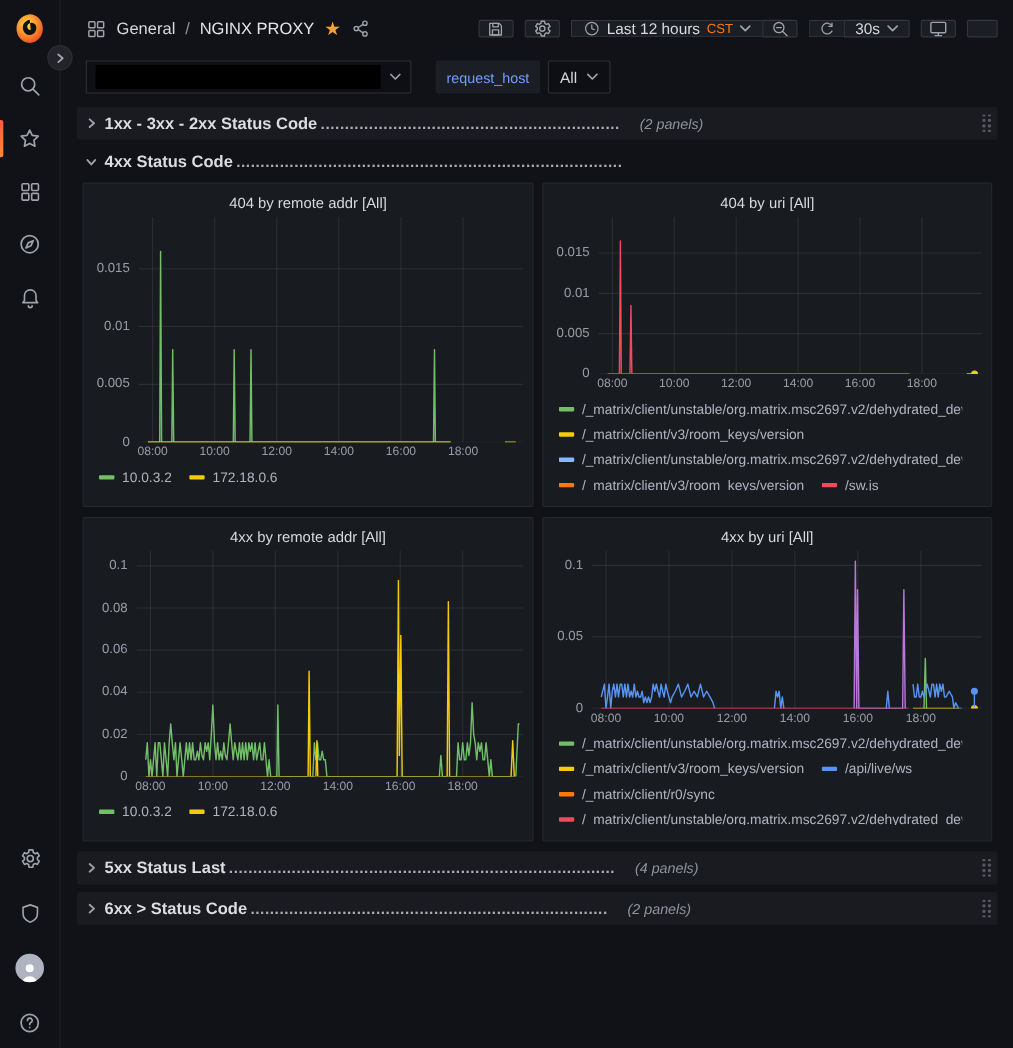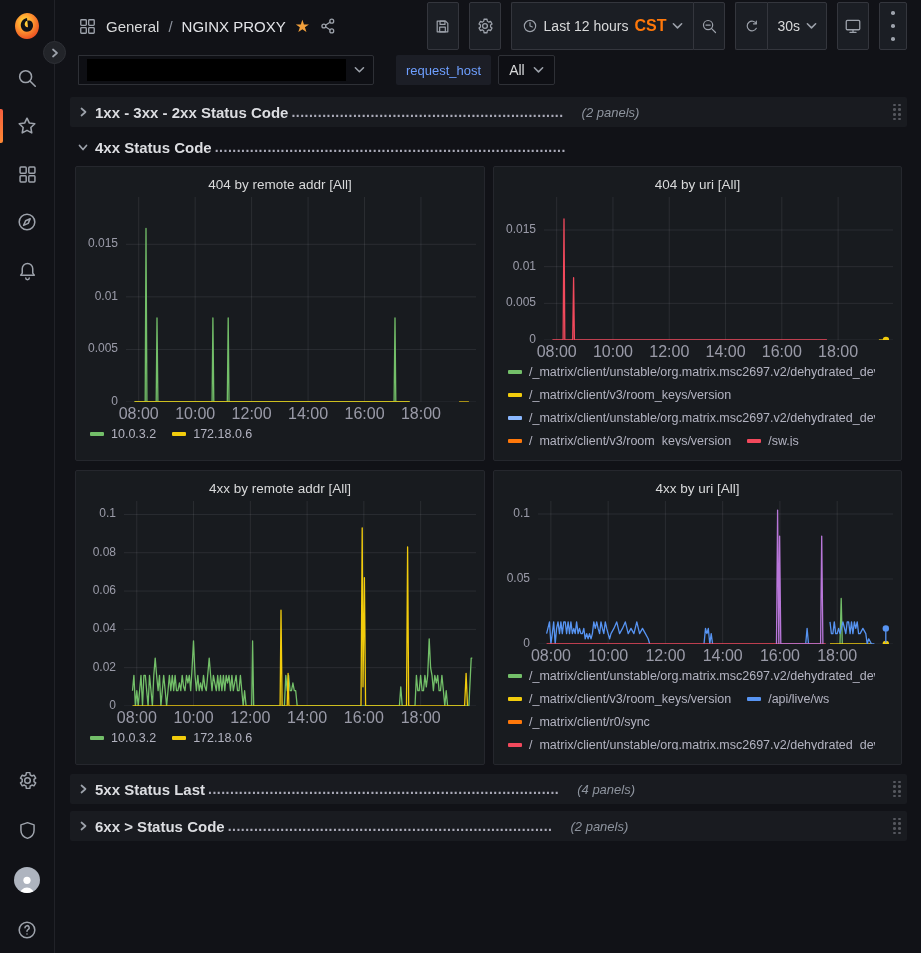--- a/index.html
+++ b/index.html
@@ -39,29 +39,29 @@
 
   
   .navbar { margin-left:55px; height:52px; display:flex; align-items:center; padding:0 14px 0 23px; }
   .crumb { display:flex; align-items:center; gap:9px; }
   .crumb .section { color:#d8d9da; font-size:15px; cursor:pointer; }
   .crumb .sep { color:#8e949e; font-size:15px; }
   .crumb .title { color:#e3e4e8; font-size:15px; font-weight:500; }
   .fav-star { color:#f2a03c; font-size:17px; line-height:1; cursor:pointer; }
   .nav-right { margin-left:auto; display:flex; align-items:center; gap:10px; }
   .tbtn {
-    height:48px; min-width:32px; padding:0 6px; background:#1b1e24; border:1px solid #34363d;
+    height:16px; min-width:32px; padding:0 6px; background:#1b1e24; border:1px solid #34363d;
     border-radius:2px; display:flex; align-items:center; justify-content:center; gap:6px;
     color:#d8d9da; cursor:pointer; font-size:14px;
   }
   .tgroup { display:flex; }
   .tgroup .tbtn { border-radius:0; border-right-width:0; }
   .tgroup .tbtn:first-child { border-radius:2px 0 0 2px; }
   .tgroup .tbtn:last-child { border-radius:0 2px 2px 0; border-right-width:1px; }
-  .tz { color:#ff780a; font-size:16px; font-weight:700; }
+  .tz { color:#ff780a; font-size:12px; font-weight:400; }
   .kebab-dot { width:3.6px; height:3.6px; border-radius:50%; background:#9da2ab; margin:1.6px 0; }
 
   
   .varbar { margin-left:55px; padding:3px 14px 6px 23px; display:flex; align-items:center; }
   .var-label {
     height:30px; padding:0 10px; background:#1c1e26; border-radius:2px 0 0 2px;
     color:#6e9fff; font-weight:500; display:flex; align-items:center; font-size:13px; cursor:pointer;
   }
   .var-select {
     height:30px; background:#0e0f14; border:1px solid #2e3036; border-radius:0 2px 2px 0;
@@ -91,21 +91,21 @@
     background:#181b1f; border:1px solid #25272d; border-radius:2px;
     height:295px; padding:6px 8px 8px 8px; overflow:hidden; display:flex; flex-direction:column;
   }
   .panel-title { height:24px; line-height:24px; text-align:center; color:#d8d9da;
     font-size:13.5px; font-weight:500; cursor:pointer; white-space:nowrap; overflow:hidden; }
   .chart-area { display:flex; }
   .ylabels { position:relative; flex:none; }
   .ylabels div { position:absolute; right:8px; color:rgba(204,204,220,.72); font-size:12px; }
   .plot { flex:1; position:relative; }
   .xlabels { position:relative; height:18px; }
-  .xlabels div { position:absolute; top:3px; width:40px; text-align:center; color:rgba(204,204,220,.72); font-size:16px; }
+  .xlabels div { position:absolute; top:3px; width:40px; text-align:center; color:rgba(204,204,220,.72); font-size:11px; }
   .legend { display:flex; flex-wrap:wrap; align-content:flex-start; overflow:hidden; padding:2px 2px 0 6px; }
   .legend .li { display:flex; align-items:center; height:23px; max-width:100%; min-width:0;
     margin-right:16px; cursor:pointer; white-space:nowrap; overflow:hidden; }
   .legend .li i { flex:none; width:14px; height:4px; border-radius:1px; margin-right:7px; }
   .legend .li em { font-style:normal; color:rgba(204,204,220,.85); font-size:12.5px; overflow:hidden; }
 </style>
 </head>
 <body>
 
 <div class="sidebar">

